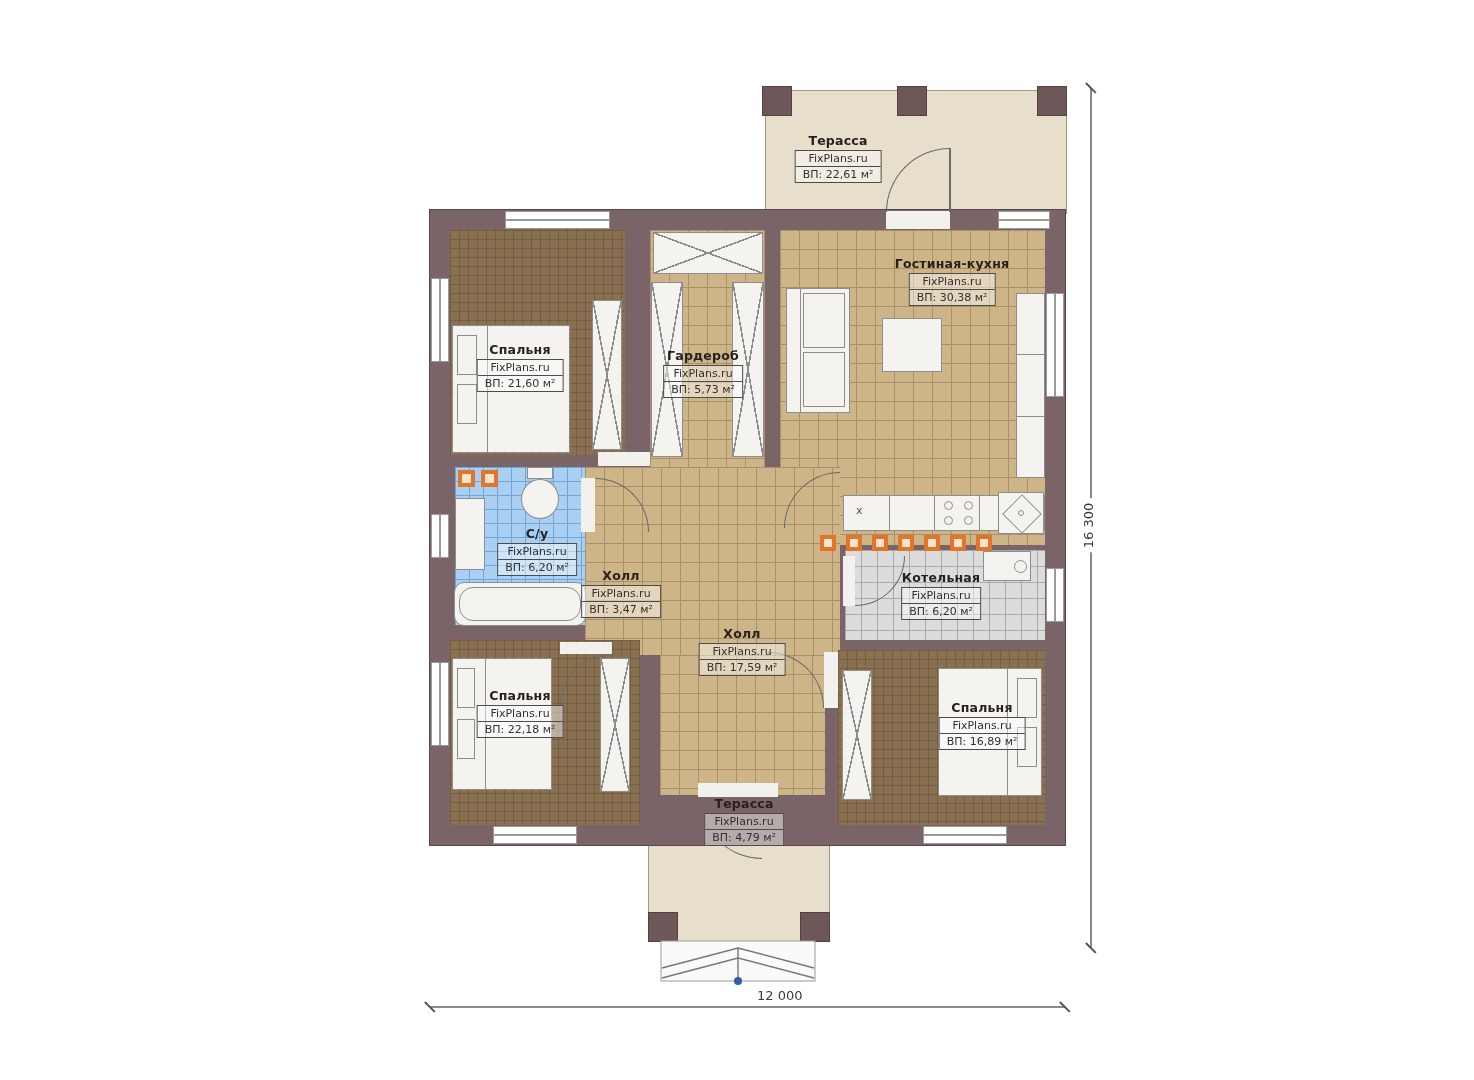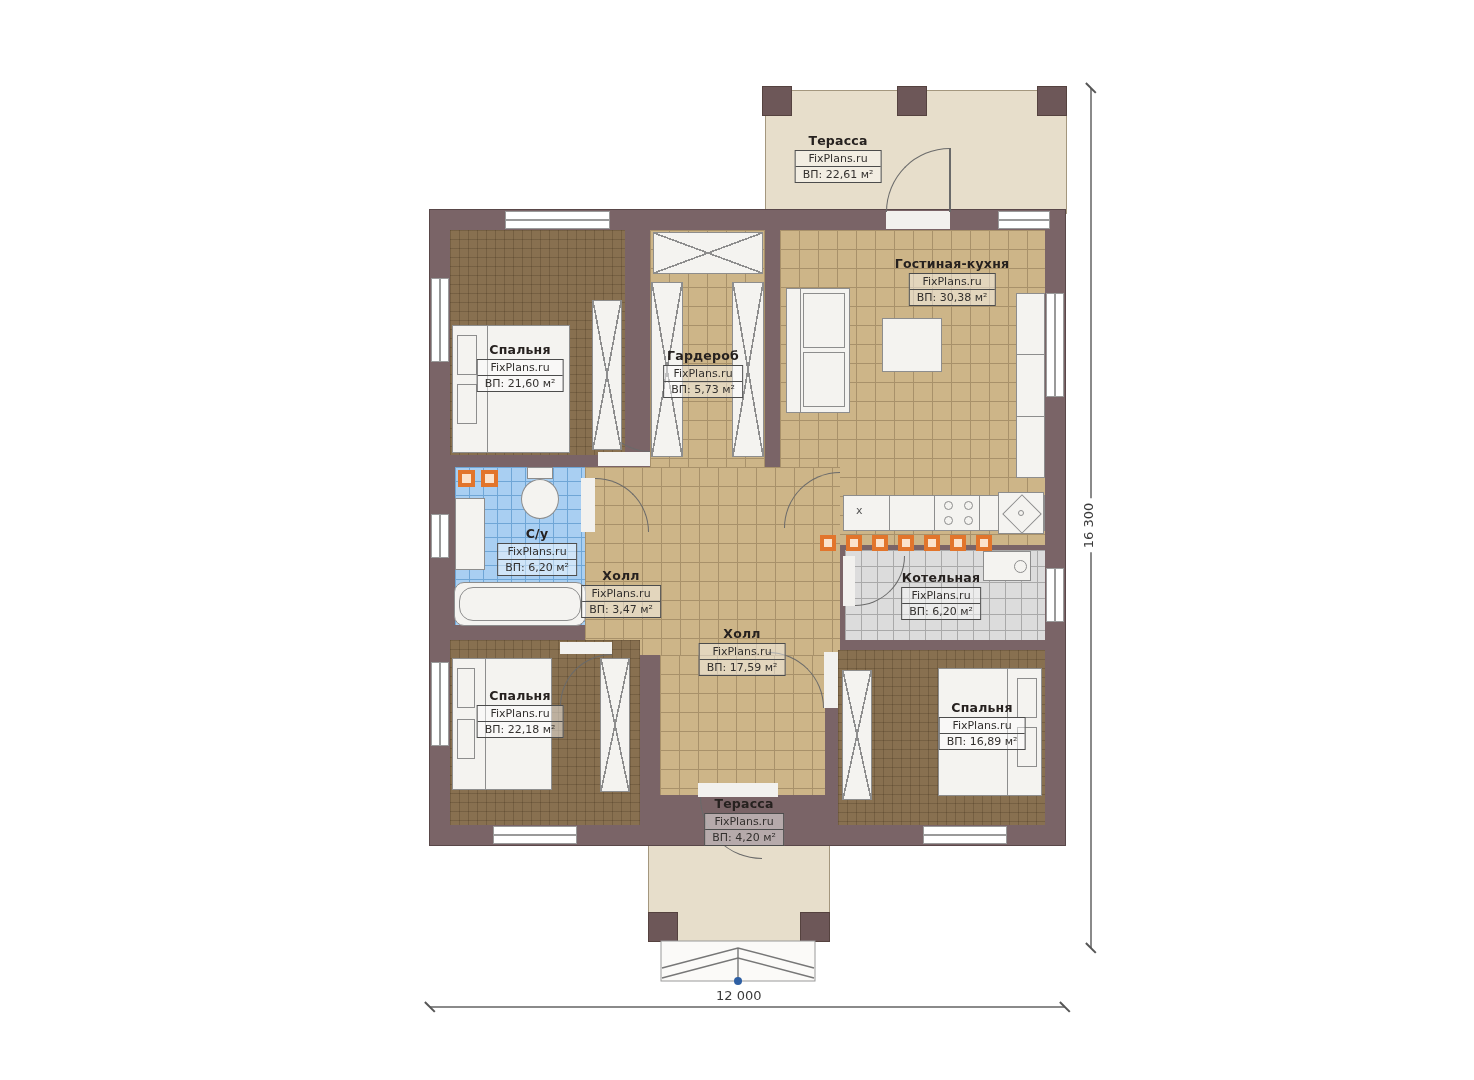--- a/index.html
+++ b/index.html
@@ -254,27 +254,27 @@
     <div class="rl-name">Спальня</div>
     <div class="rl-box">
       <div class="rl-row">FixPlans.ru</div>
       <div class="rl-row">ВП: 16,89 м²</div>
     </div>
   </div>
   <div class="rlab" style="left:744px;top:796px;">
     <div class="rl-name">Терасса</div>
     <div class="rl-box">
       <div class="rl-row">FixPlans.ru</div>
-      <div class="rl-row">ВП: 4,20 м²</div>
+      <div class="rl-row">ВП: 4,79 м²</div>
     </div>
   </div>
 
   <div class="dimline" style="left:430px;top:1006px;width:635px;height:2px;"></div>
   <div class="tick" style="left:423px;top:1006px;"></div>
   <div class="tick" style="left:1058px;top:1006px;"></div>
-  <div class="dimtext" style="left:712px;top:988px;">12 000</div>
+  <div class="dimtext" style="left:753px;top:988px;">12 000</div>
 
   <div class="dimline" style="left:1090px;top:88px;width:2px;height:860px;"></div>
   <div class="tick" style="left:1084px;top:87px;"></div>
   <div class="tick" style="left:1084px;top:947px;"></div>
   <div class="dimtext" style="left:1062px;top:518px;transform:rotate(-90deg);transform-origin:center;">16 300</div>
 
 </div>
 
 </body></html>

